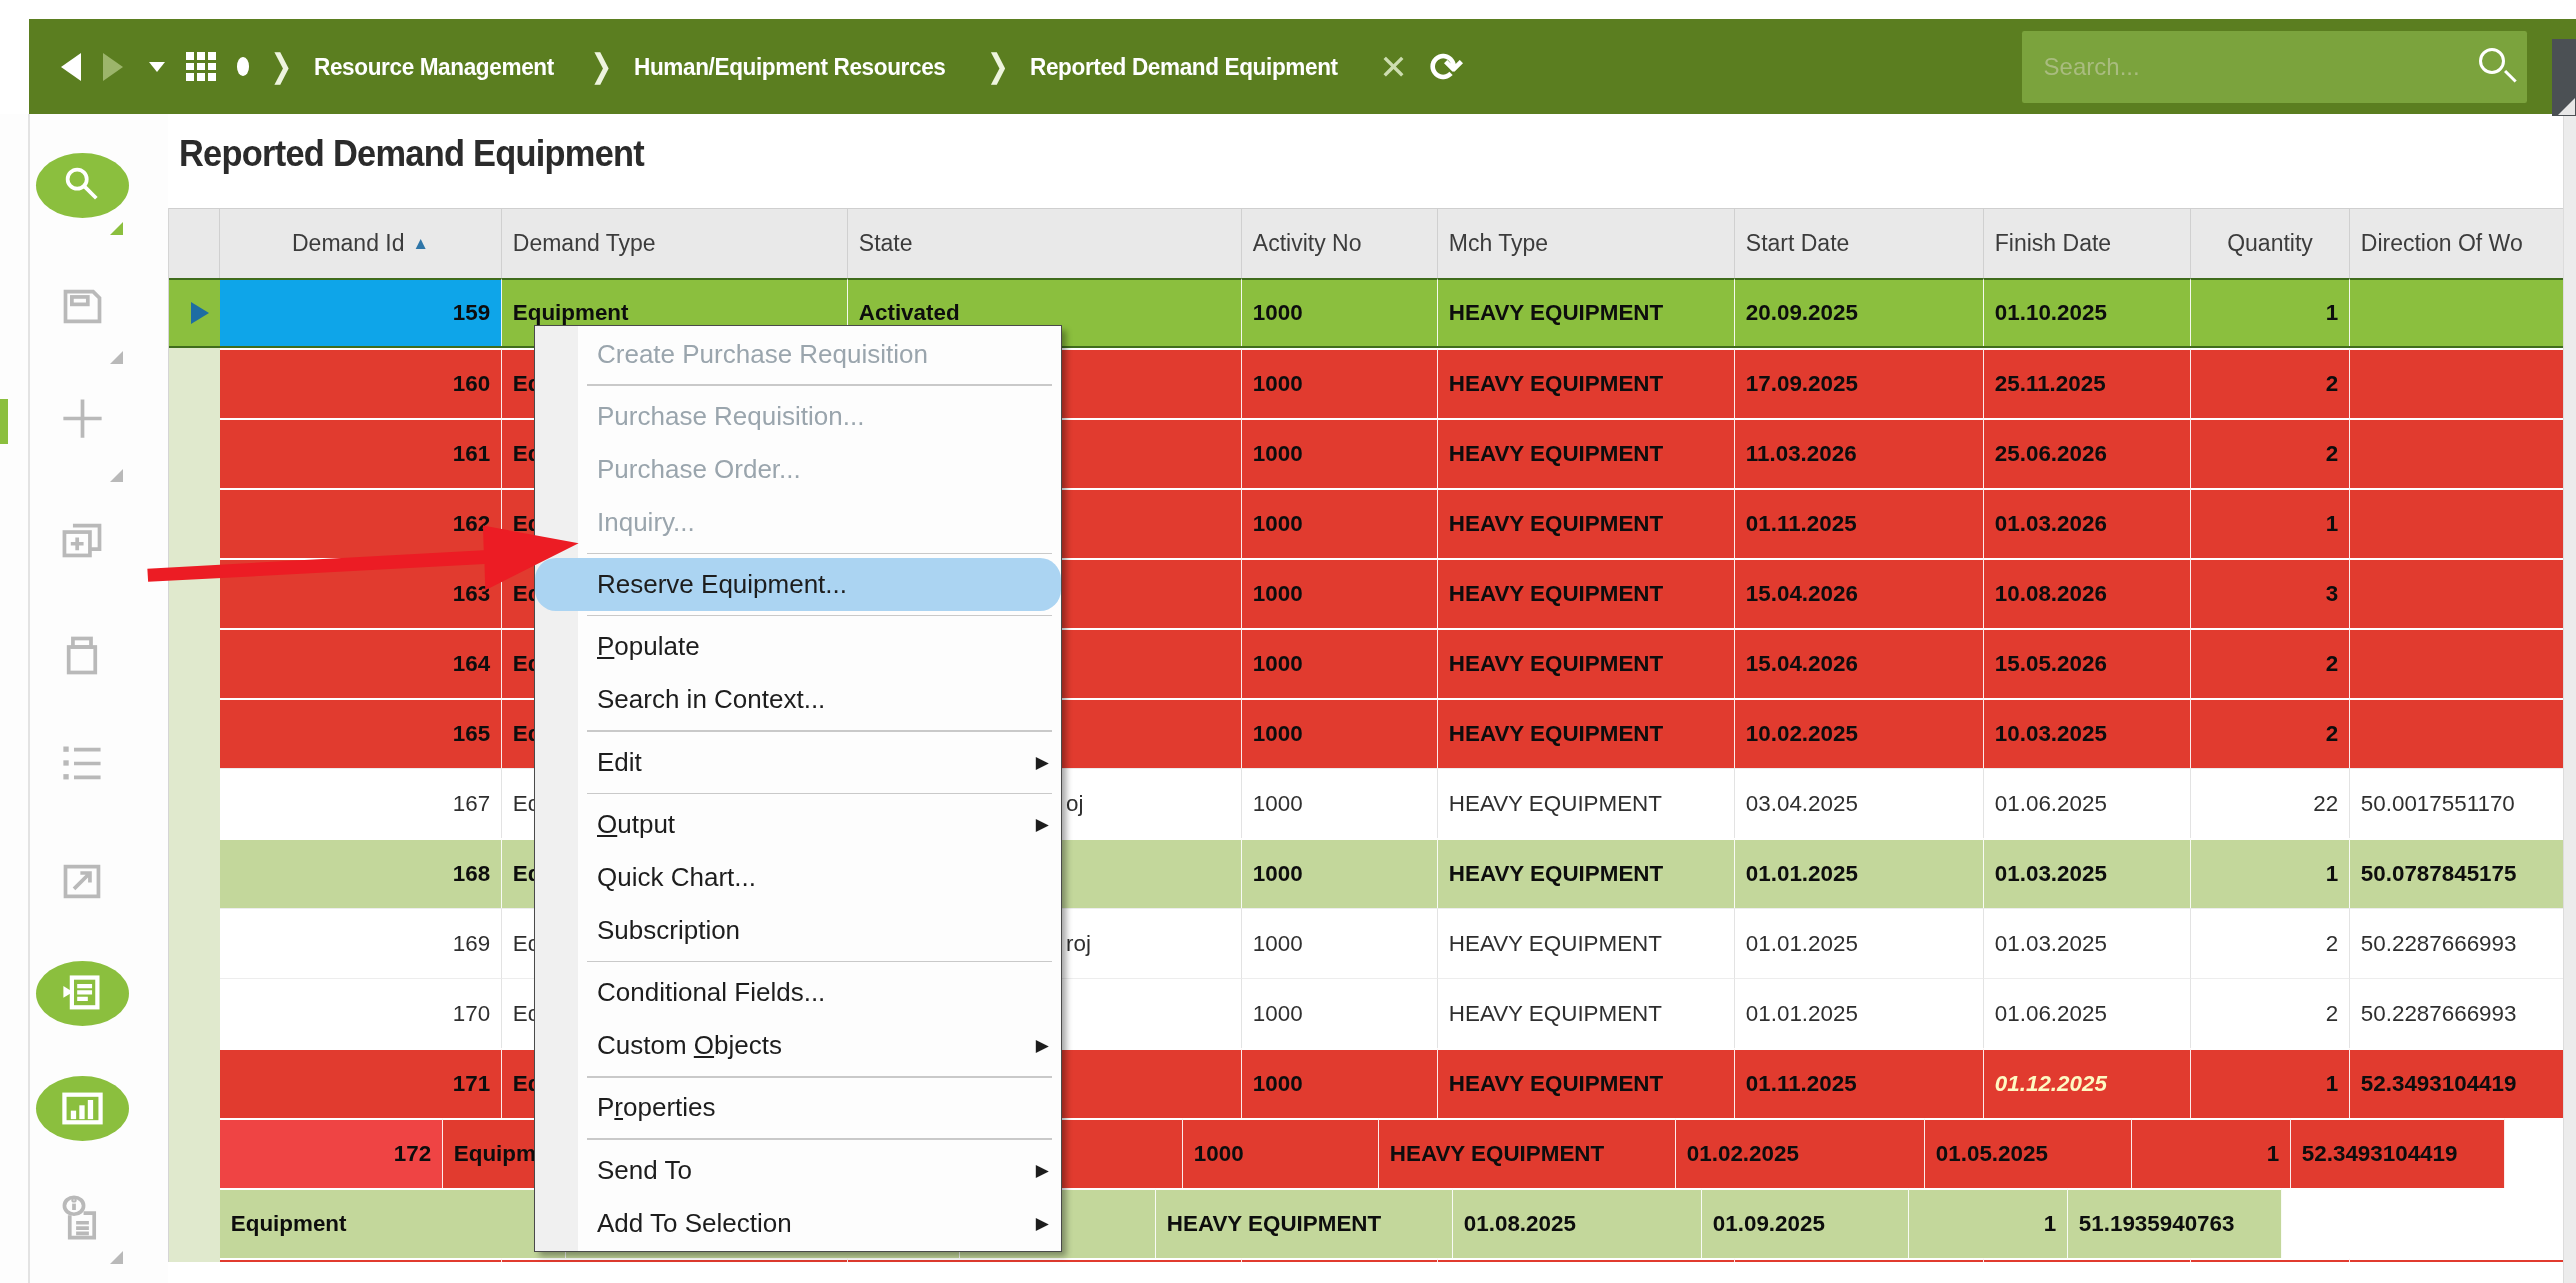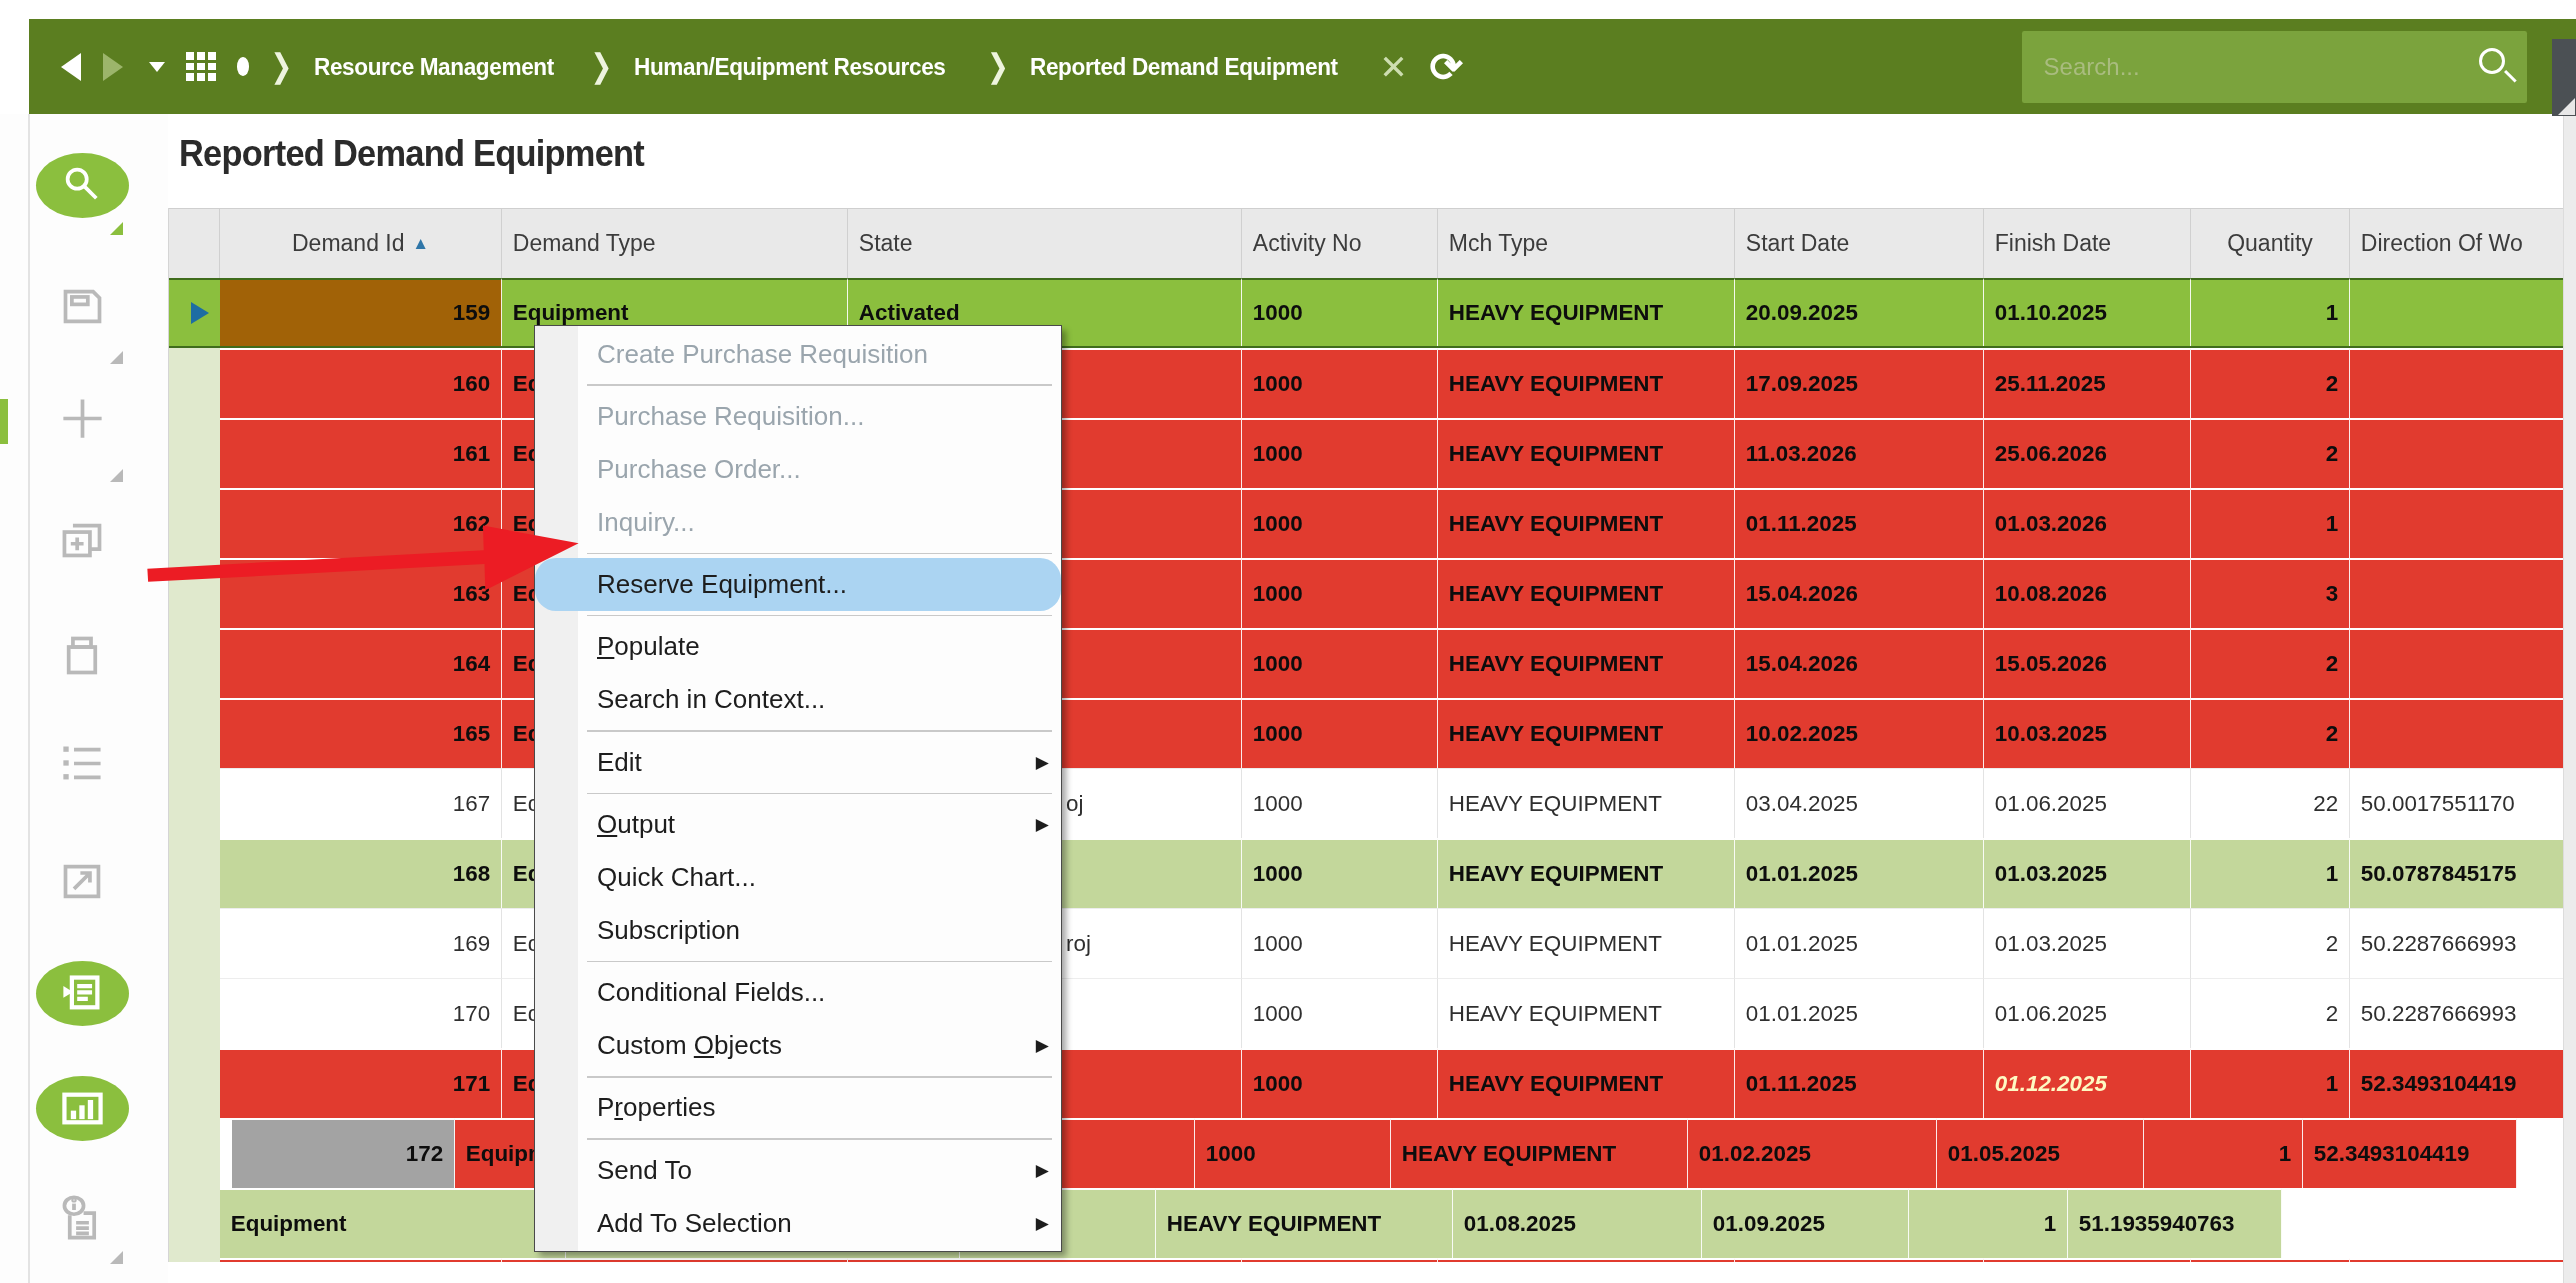--- a/index.html
+++ b/index.html
@@ -227,21 +227,21 @@
         </div>
         <div class="hcell" style="width: 214px;">
           <span>Direction Of Wo</span>
         </div>
       </div>
     <div id="gbody">
         <div class="grow" style="height: 70px; border-bottom: 2.3px solid rgb(63, 108, 28);">
           <div class="gcell" style="width: 51px; background: rgb(139, 191, 62); border-top: 2.3px solid rgb(63, 108, 28);">
             <span class="marker"></span>
           </div>
-          <div class="gcell r" style="width: 282px; background: #a16207; border-top: 2.3px solid rgb(63, 108, 28); border-right: 1.5px solid rgba(255, 255, 255, 0.9);">
+          <div class="gcell r" style="width: 282px; background: #0ea5e9; border-top: 2.3px solid rgb(63, 108, 28); border-right: 1.5px solid rgba(255, 255, 255, 0.9);">
             <span style="font-weight: bold; color: rgb(13, 13, 13);">159</span>
           </div>
           <div class="gcell" style="width: 346px; background: rgb(139, 191, 62); border-top: 2.3px solid rgb(63, 108, 28); border-right: 1.5px solid rgba(255, 255, 255, 0.9);">
             <span style="font-weight: bold; color: rgb(13, 13, 13);">Equipment</span>
           </div>
           <div class="gcell" style="width: 394px; background: rgb(139, 191, 62); border-top: 2.3px solid rgb(63, 108, 28); border-right: 1.5px solid rgba(255, 255, 255, 0.9);">
             <span style="font-weight: bold; color: rgb(13, 13, 13);">Activated</span>
           </div>
           <div class="gcell" style="width: 196px; background: rgb(139, 191, 62); border-top: 2.3px solid rgb(63, 108, 28); border-right: 1.5px solid rgba(255, 255, 255, 0.9);">
             <span style="font-weight: bold; color: rgb(13, 13, 13);">1000</span>
@@ -589,21 +589,21 @@
           </div>
           <div class="gcell r" style="width: 159px; background: rgb(225, 59, 47); border-top: 2.3px solid rgb(255, 255, 255); border-right: 1.5px solid rgba(255, 255, 255, 0.9);">
             <span style="font-weight: bold; color: rgb(13, 13, 13);">1</span>
           </div>
           <div class="gcell" style="width: 214px; background: rgb(225, 59, 47); border-top: 2.3px solid rgb(255, 255, 255); border-right: 1.5px solid rgba(255, 255, 255, 0.9);">
             <span style="font-weight: bold; color: rgb(13, 13, 13);">52.3493104419</span>
           </div>
         </div>
         <div class="grow" style="height: 70px;">
           <div class="gcell" style="width: 51px; background: rgb(224, 233, 205); border-top: 2.3px solid rgb(224, 233, 205);"></div>
-          <div class="gcell r" style="width: 223px; background: #a3a3a3; border-top: 2.3px solid rgb(255, 255, 255); border-right: 1.5px solid rgba(255, 255, 255, 0.9); margin-left: 12px;">
+          <div class="gcell r" style="width: 223px; background: #ef4444; border-top: 2.3px solid rgb(255, 255, 255); border-right: 1.5px solid rgba(255, 255, 255, 0.9);">
             <span style="font-weight: bold; color: rgb(13, 13, 13);">172</span>
           </div>
           <div class="gcell" style="width: 346px; background: rgb(225, 59, 47); border-top: 2.3px solid rgb(255, 255, 255); border-right: 1.5px solid rgba(255, 255, 255, 0.9);">
             <span style="font-weight: bold; color: rgb(13, 13, 13);">Equipment</span>
           </div>
           <div class="gcell" style="width: 394px; background: rgb(225, 59, 47); border-top: 2.3px solid rgb(255, 255, 255); border-right: 1.5px solid rgba(255, 255, 255, 0.9);">
             <span style="font-weight: bold; color: rgb(13, 13, 13);"></span>
           </div>
           <div class="gcell" style="width: 196px; background: rgb(225, 59, 47); border-top: 2.3px solid rgb(255, 255, 255); border-right: 1.5px solid rgba(255, 255, 255, 0.9);">
             <span style="font-weight: bold; color: rgb(13, 13, 13);">1000</span>

